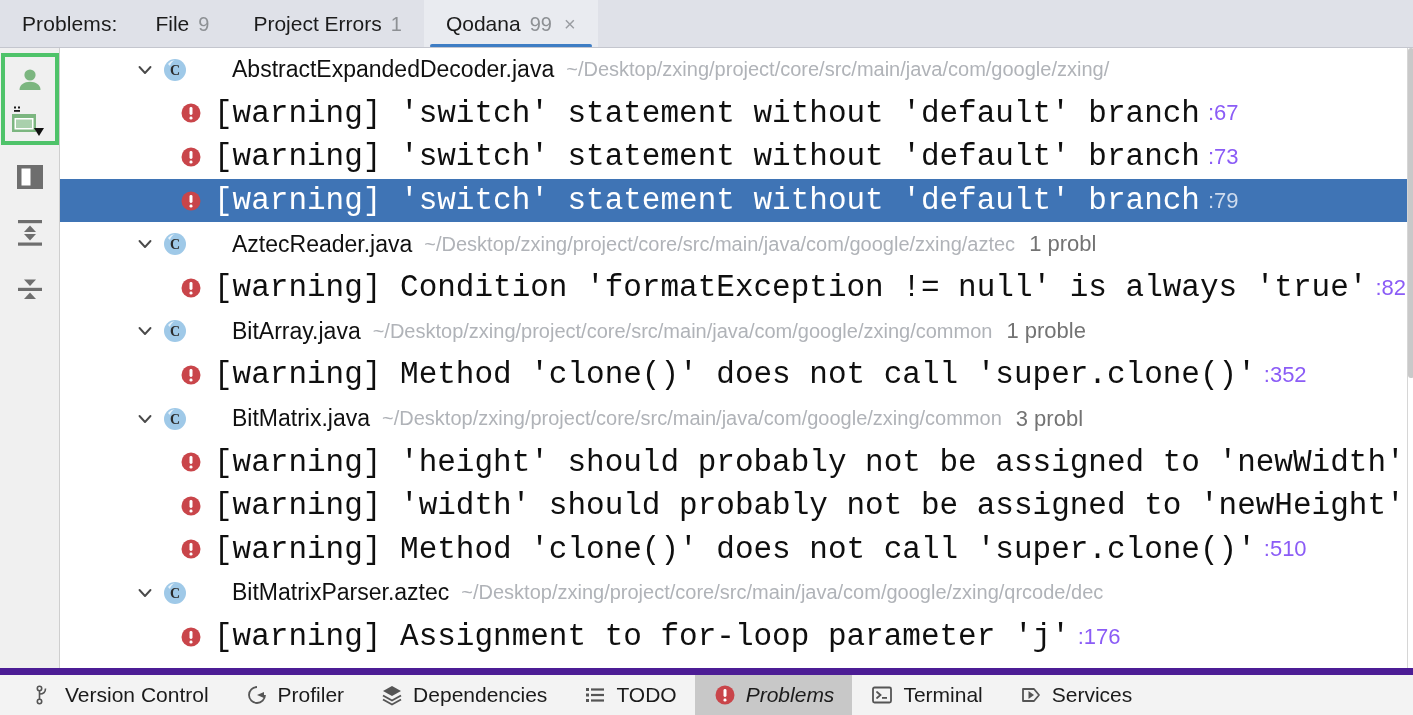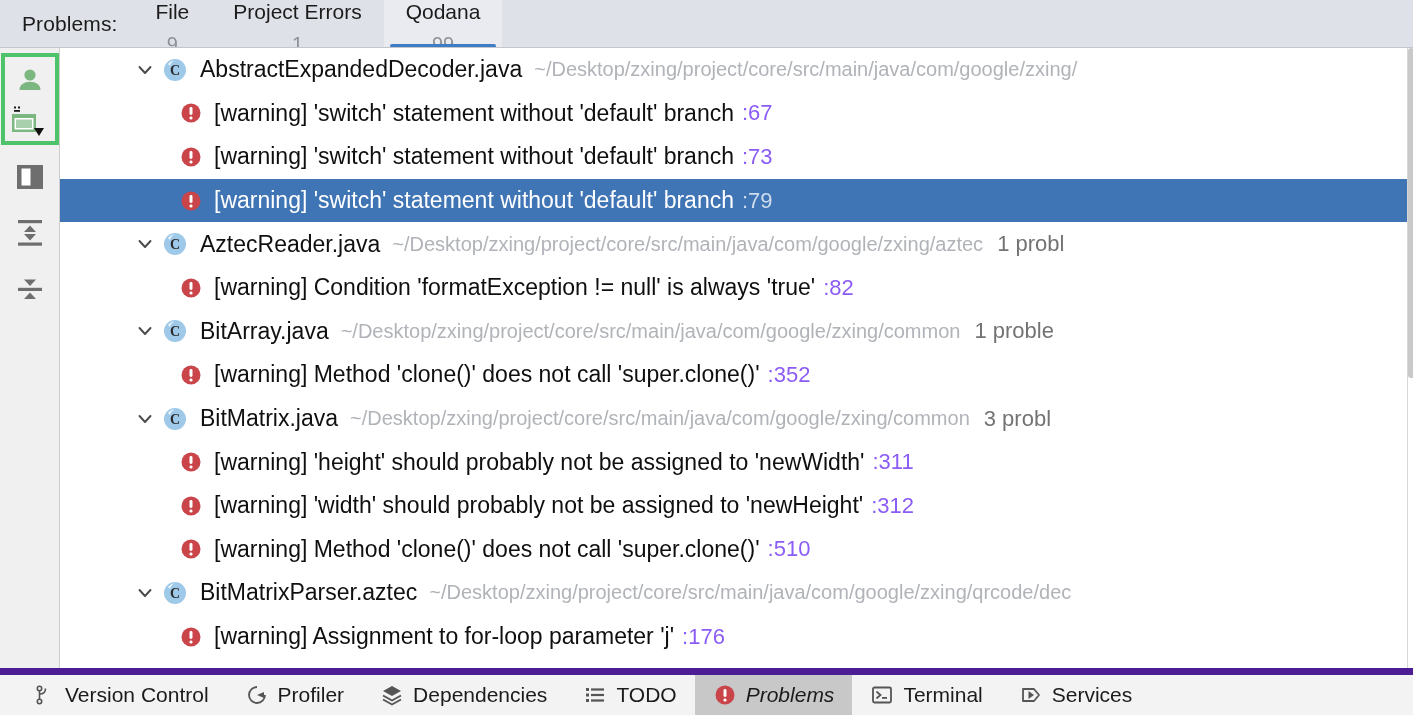--- a/index.html
+++ b/index.html
@@ -27,21 +27,20 @@
     padding: 0 16px 0 22px;
     font-size: 21px; color: #1b1b1b;
     letter-spacing: .1px;
   }
   .tab {
     display: flex; align-items: center; gap: 9px;
     padding: 0 22px;
     font-size: 21px; color: #1b1b1b;
     cursor: default;
     position: relative;
-    flex-direction: column;
   }
   .tab .count { color: #8d9094; font-size: 20px; }
   .tab.active { background: #e9ebf0; }
   .tab.active::after {
     content: ""; position: absolute; left: 6px; right: 6px; bottom: 0;
     height: 4px; background: #3e7dc4; border-radius: 2px;
   }
   .tab .closex {
     font-size: 20px; color: #9a9da2; margin-left: 3px; line-height: 1;
   }
@@ -98,24 +97,24 @@
     width: 30px; min-width: 30px; margin-left: 70px;
     display: flex; align-items: center; justify-content: center;
     color: #4a4a4a;
   }
   .arrow svg { display:block; }
   .indent-child { width: 118px; min-width: 118px; }
 
   .ficon { width: 30px; min-width: 30px; display:flex; align-items:center; justify-content:center; margin-right: 10px; }
   .eicon { width: 26px; min-width: 26px; display:flex; align-items:center; justify-content:center; margin-right: 10px; }
 
-  .fname { font-size: 23px; color: #101010; }
+  .fname { font-size: 23px; color: #101010; margin-left: 32px; }
   .dim { color: #b0b3b8; font-size: 20px; margin-left: 12px; }
   .probcount { color: #737373; font-size: 22px; margin-left: 14px; }
-  .msg { font-size: 23px; }
+  .msg { font-size: 31px; font-family: Liberation Mono, monospace; }
   .lineno { color: #8b5cf6; font-size: 22px; margin-left: 8px; }
 
   
   .vscroll {
     position: absolute; top: 0; right: 0; width: 6px; height: 100%;
     background: #ffffff; border-left: 1px solid #d6d6d6;
   }
   .vscroll .thumb {
     position: absolute; left: 0; top: 0; width: 6px; height: 330px;
     background: #c9c9c9; border-radius: 3px;

